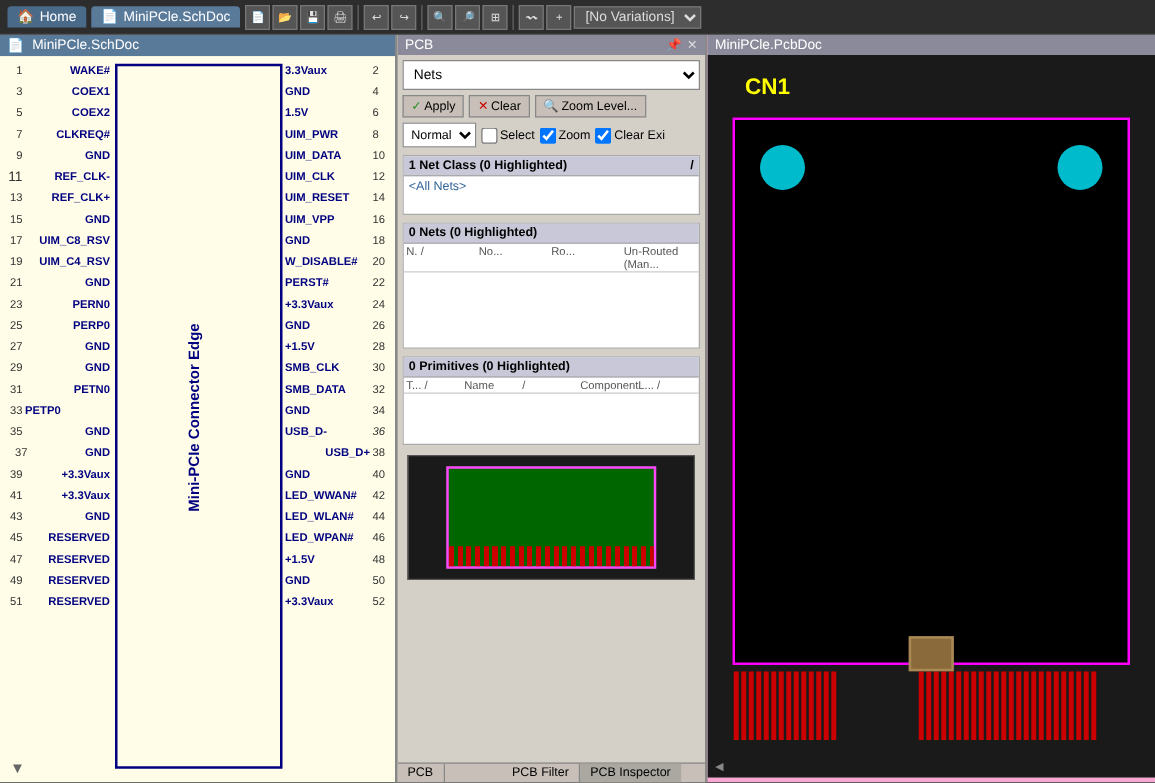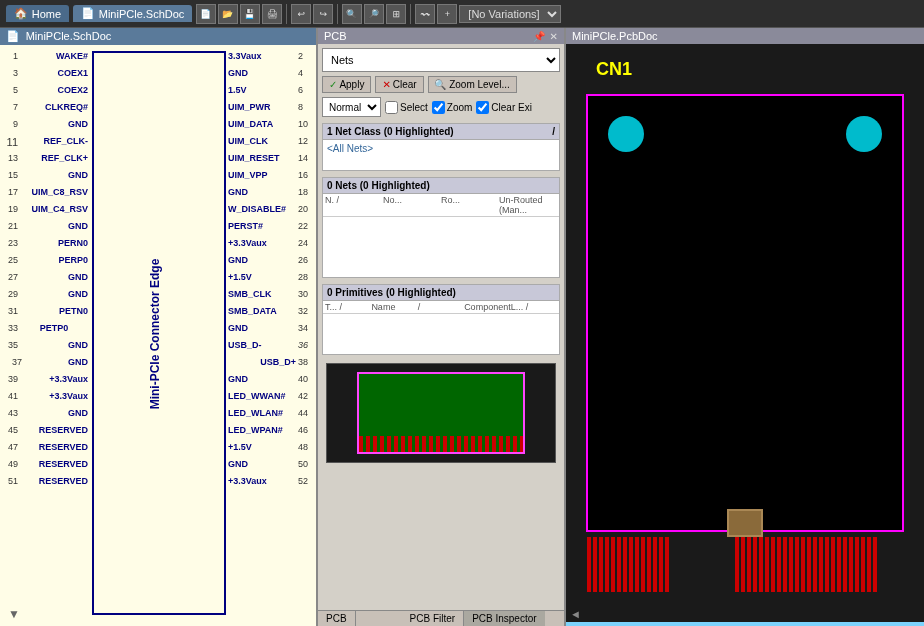--- a/index.html
+++ b/index.html
@@ -36,21 +36,21 @@
     .pcb-section { background: #fff; border: 1px solid #aaa; margin-top: 2px; }
     .pcb-section-header { background: #c8c8d8; padding: 2px 4px; font-size: 10px; font-weight: bold; border-bottom: 1px solid #aaa; display: flex; justify-content: space-between; }
     .pcb-section-body { min-height: 30px; padding: 2px; }
     .pcb-net-row { display: flex; align-items: center; font-size: 10px; color: #336699; padding: 1px 2px; cursor: pointer; }
     .pcb-col-headers { display: flex; font-size: 9px; color: #555; border-bottom: 1px solid #ccc; padding: 1px 2px; }
     .pcb-col { flex: 1; }
 
     .pcb-preview { background: #1a1a1a; margin: 4px; flex: 0 0 100px; display: flex; align-items: center; justify-content: center; position: relative; overflow: hidden; }
 
     
-    #board-panel { flex: 1; background: #7dd3fc; position: relative; overflow: hidden; }
+    #board-panel { flex: 1; background: #f9a8d4; position: relative; overflow: hidden; }
     .board-titlebar { background: #8a8a9a; color: #fff; font-size: 11px; padding: 2px 6px; display: flex; align-items: center; justify-content: space-between; }
     .board-canvas { width: 100%; height: calc(100% - 20px); position: relative; background: #1a1a1a; }
   </style>
 </head>
 <body>
 
 <div id="topbar">
   <div class="tab-home">
     <span>🏠</span>
     <span>Home</span>
@@ -161,21 +161,21 @@
           <div style="position: absolute; top: 102px; right: 0px; width: 70px; text-align: right; font-size: 9px; color: rgb(0, 0, 128); font-weight: bold; padding-right: 2px;">REF_CLK+</div>
           <div style="position: absolute; top: 119px; right: 0px; width: 70px; text-align: right; font-size: 9px; color: rgb(0, 0, 128); font-weight: bold; padding-right: 2px;">GND</div>
           <div style="position: absolute; top: 136px; right: 0px; width: 70px; text-align: right; font-size: 9px; color: rgb(0, 0, 128); font-weight: bold; padding-right: 2px;">UIM_C8_RSV</div>
           <div style="position: absolute; top: 153px; right: 0px; width: 70px; text-align: right; font-size: 9px; color: rgb(0, 0, 128); font-weight: bold; padding-right: 2px;">UIM_C4_RSV</div>
           <div style="position: absolute; top: 170px; right: 0px; width: 70px; text-align: right; font-size: 9px; color: rgb(0, 0, 128); font-weight: bold; padding-right: 2px;">GND</div>
           <div style="position: absolute; top: 187px; right: 0px; width: 70px; text-align: right; font-size: 9px; color: rgb(0, 0, 128); font-weight: bold; padding-right: 2px;">PERN0</div>
           <div style="position: absolute; top: 204px; right: 0px; width: 70px; text-align: right; font-size: 9px; color: rgb(0, 0, 128); font-weight: bold; padding-right: 2px;">PERP0</div>
           <div style="position: absolute; top: 221px; right: 0px; width: 70px; text-align: right; font-size: 9px; color: rgb(0, 0, 128); font-weight: bold; padding-right: 2px;">GND</div>
           <div style="position: absolute; top: 238px; right: 0px; width: 70px; text-align: right; font-size: 9px; color: rgb(0, 0, 128); font-weight: bold; padding-right: 2px;">GND</div>
           <div style="position: absolute; top: 255px; right: 0px; width: 70px; text-align: right; font-size: 9px; color: rgb(0, 0, 128); font-weight: bold; padding-right: 2px;">PETN0</div>
-          <div style="position: absolute; top: 272px; right: 0px; width: 70px; text-align: center; font-size: 9px; color: rgb(0, 0, 128); font-weight: bold; padding-right: 2px;">PETP0</div>
+          <div style="position: absolute; top: 272px; right: 0px; width: 70px; text-align: left; font-size: 9px; color: rgb(0, 0, 128); font-weight: bold; padding-right: 2px;">PETP0</div>
           <div style="position: absolute; top: 289px; right: 0px; width: 70px; text-align: right; font-size: 9px; color: rgb(0, 0, 128); font-weight: bold; padding-right: 2px;">GND</div>
           <div style="position: absolute; top: 306px; right: 0px; width: 70px; text-align: right; font-size: 9px; color: rgb(0, 0, 128); font-weight: bold; padding-right: 2px;">GND</div>
           <div style="position: absolute; top: 323px; right: 0px; width: 70px; text-align: right; font-size: 9px; color: rgb(0, 0, 128); font-weight: bold; padding-right: 2px;">+3.3Vaux</div>
           <div style="position: absolute; top: 340px; right: 0px; width: 70px; text-align: right; font-size: 9px; color: rgb(0, 0, 128); font-weight: bold; padding-right: 2px;">+3.3Vaux</div>
           <div style="position: absolute; top: 357px; right: 0px; width: 70px; text-align: right; font-size: 9px; color: rgb(0, 0, 128); font-weight: bold; padding-right: 2px;">GND</div>
           <div style="position: absolute; top: 374px; right: 0px; width: 70px; text-align: right; font-size: 9px; color: rgb(0, 0, 128); font-weight: bold; padding-right: 2px;">RESERVED</div>
           <div style="position: absolute; top: 391px; right: 0px; width: 70px; text-align: right; font-size: 9px; color: rgb(0, 0, 128); font-weight: bold; padding-right: 2px;">RESERVED</div>
           <div style="position: absolute; top: 408px; right: 0px; width: 70px; text-align: right; font-size: 9px; color: rgb(0, 0, 128); font-weight: bold; padding-right: 2px;">RESERVED</div>
           <div style="position: absolute; top: 425px; right: 0px; width: 70px; text-align: right; font-size: 9px; color: rgb(0, 0, 128); font-weight: bold; padding-right: 2px;">RESERVED</div>
         </div>

